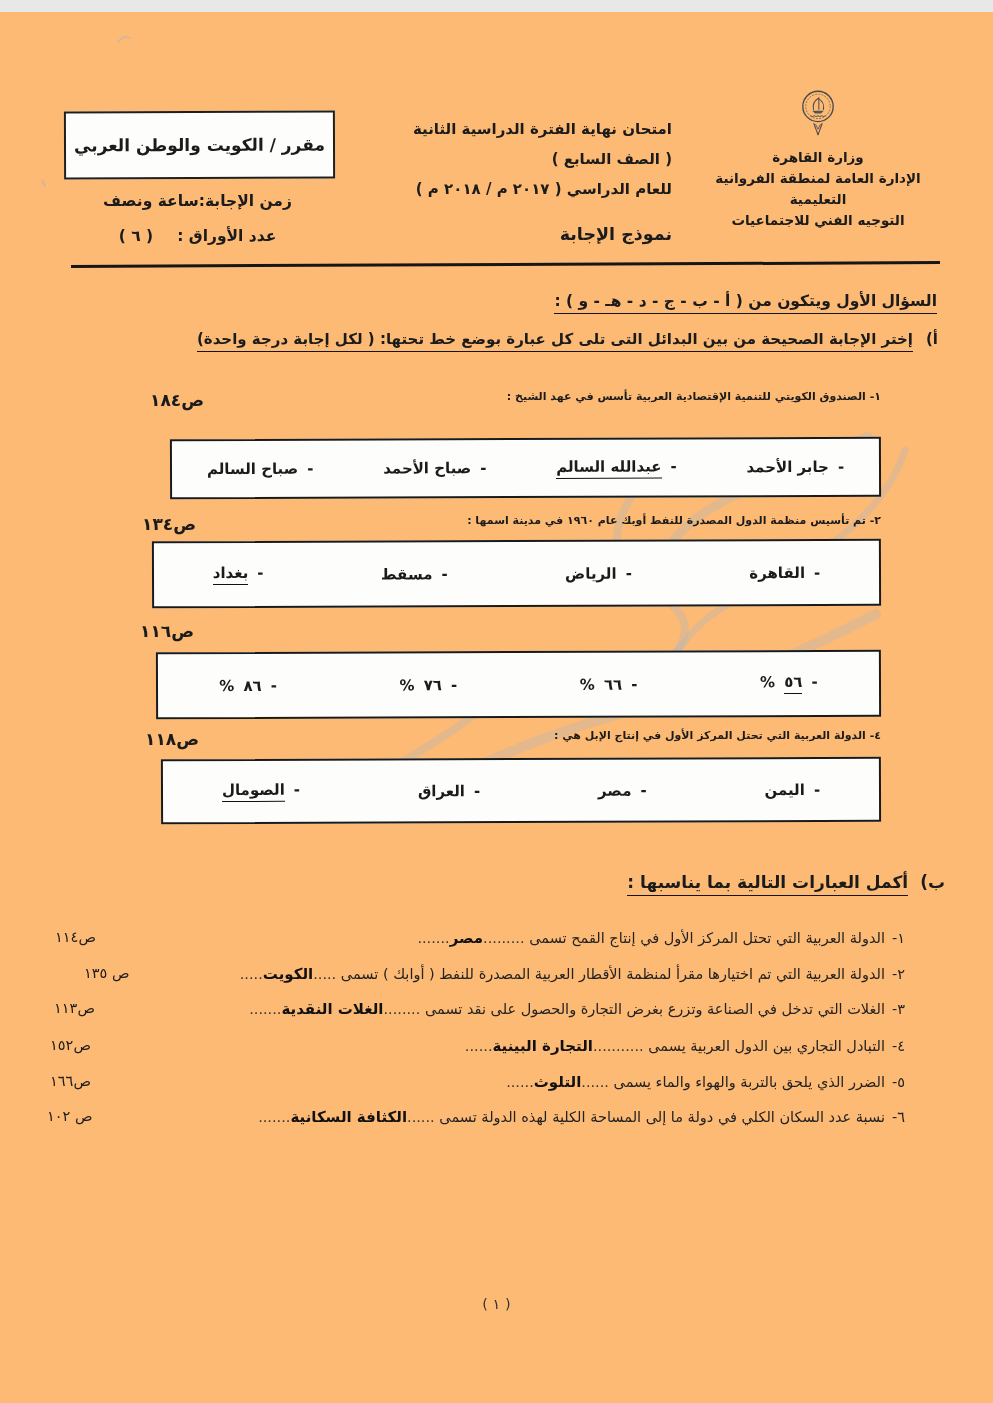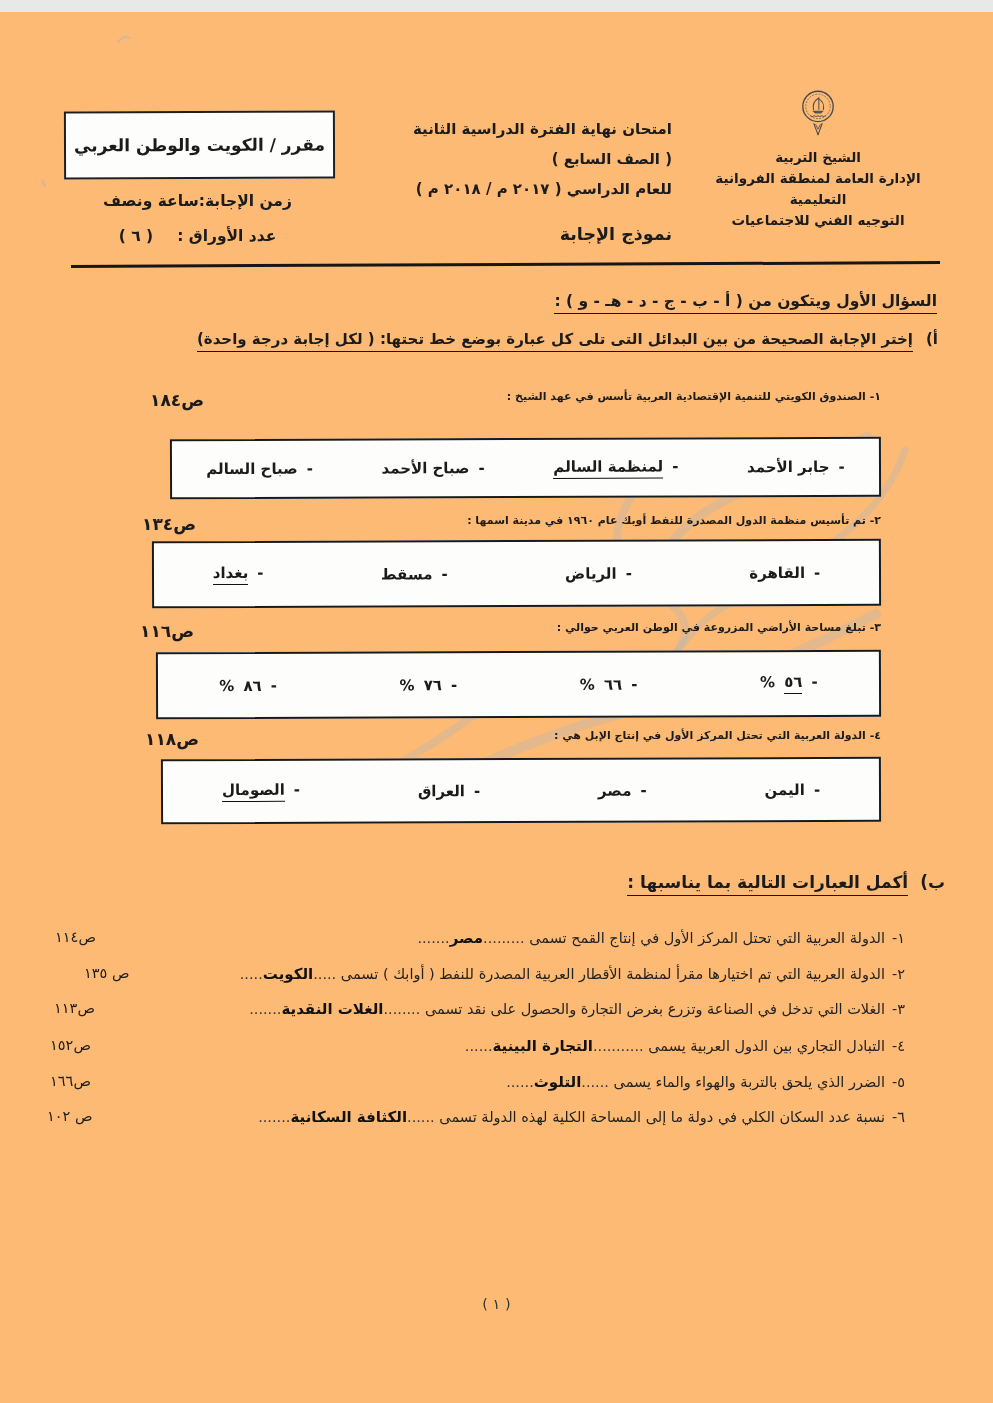--- a/index.html
+++ b/index.html
@@ -101,21 +101,21 @@
         <circle cx="32" cy="24" r="14.5" stroke-width="0.8" stroke-dasharray="2.2 1.6"></circle>
         <path d="M25 29 L39 29 L35.5 32.5 L28.5 32.5 Z" fill="#555" stroke="none"></path>
         <path d="M33 13 L33 28" stroke-width="1.2"></path>
         <path d="M33 14 C27 17.5 25.5 23 26.8 28" stroke-width="1.2"></path>
         <path d="M33 15 C38 18 39.5 23.5 38.3 28" stroke-width="1.2"></path>
         <path d="M23 35 q2.2 2.2 4.5 0 q2.2 2.2 4.5 0 q2.2 2.2 4.5 0 q2.2 2.2 4.5 0" stroke-width="1.1"></path>
         <path d="M27 44 C29 50 31 54 32 58 C33 54 35 50 37 44" stroke-width="1.3"></path>
         <path d="M29 45 L32 51 L35 45" stroke-width="1"></path>
       </g>
     </svg>
-    <div>الشيخ التربية</div>
+    <div>وزارة القاهرة</div>
     <div>الإدارة العامة لمنطقة الفروانية</div>
     <div>التعليمية</div>
     <div>التوجيه الفني للاجتماعيات</div>
   </div>
 
   <div class="abs top-rule"></div>
 
   <div class="abs sec-title">
     <span class="ul">السؤال الأول ويتكون من ( أ - ب - ج - د - هـ - و ) :</span>
   </div>
@@ -135,21 +135,21 @@
     </div>
     <div class="q-ref" style="left:150px">ص١٨٤</div>
   </div>
   <div class="abs opt-box" style="top:426px;left:170px;width:707px;height:56px">
     <span class="opt">
         <span>-</span>
         <span>جابر الأحمد</span>
       </span>
     <span class="opt">
         <span>-</span>
-        <span class="u">لمنظمة السالم</span>
+        <span class="u">عبدالله السالم</span>
       </span>
     <span class="opt">
         <span>-</span>
         <span>صباح الأحمد</span>
       </span>
     <span class="opt">
         <span>-</span>
         <span>صباح السالم</span>
       </span>
   </div>
@@ -174,24 +174,20 @@
         <span>-</span>
         <span>مسقط</span>
       </span>
     <span class="opt">
         <span>-</span>
         <span class="u">بغداد</span>
       </span>
   </div>
 
   <div class="abs q-row" style="top:609px">
-    <div class="q-text">
-      <span>٣-</span>
-      <span>تبلغ مساحة الأراضي المزروعة في الوطن العربي حوالي :</span>
-    </div>
     <div class="q-ref" style="left:140px">ص١١٦</div>
   </div>
   <div class="abs opt-box" style="top:639px;left:156px;width:721px;height:63px">
     <span class="opt">
         <span>-</span>
         <span class="u">٥٦</span>
         <span>%</span>
       </span>
     <span class="opt">
         <span>-</span>

